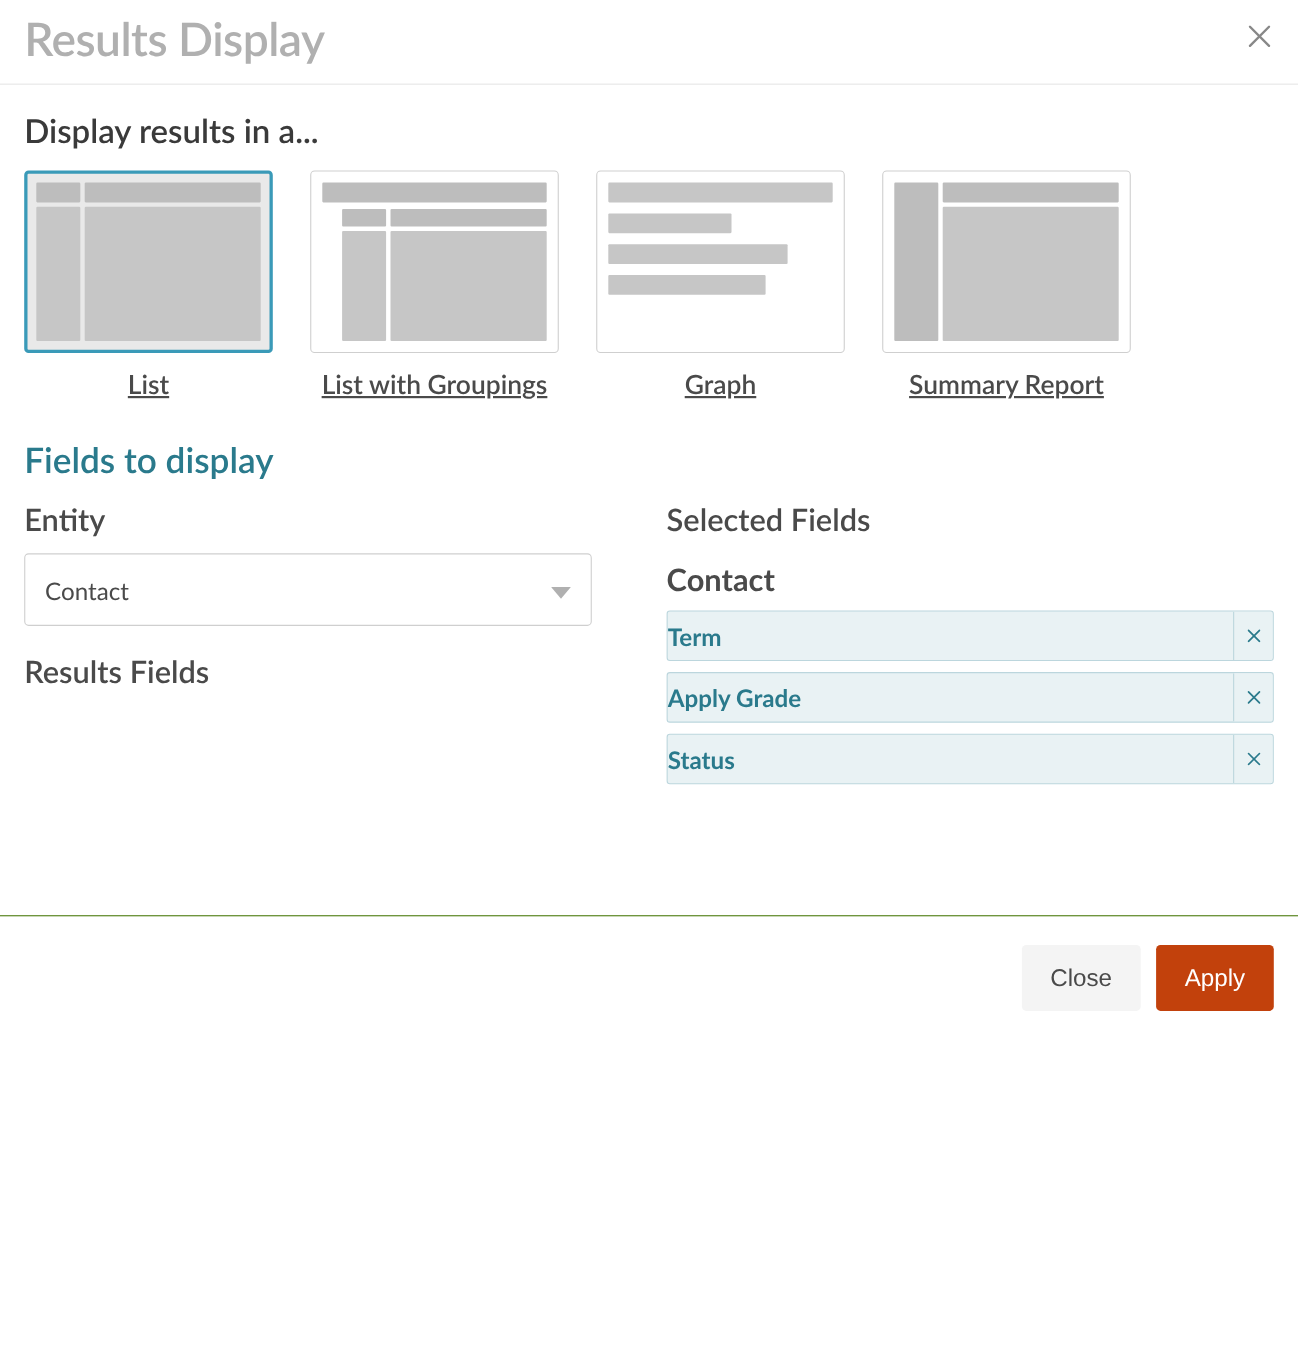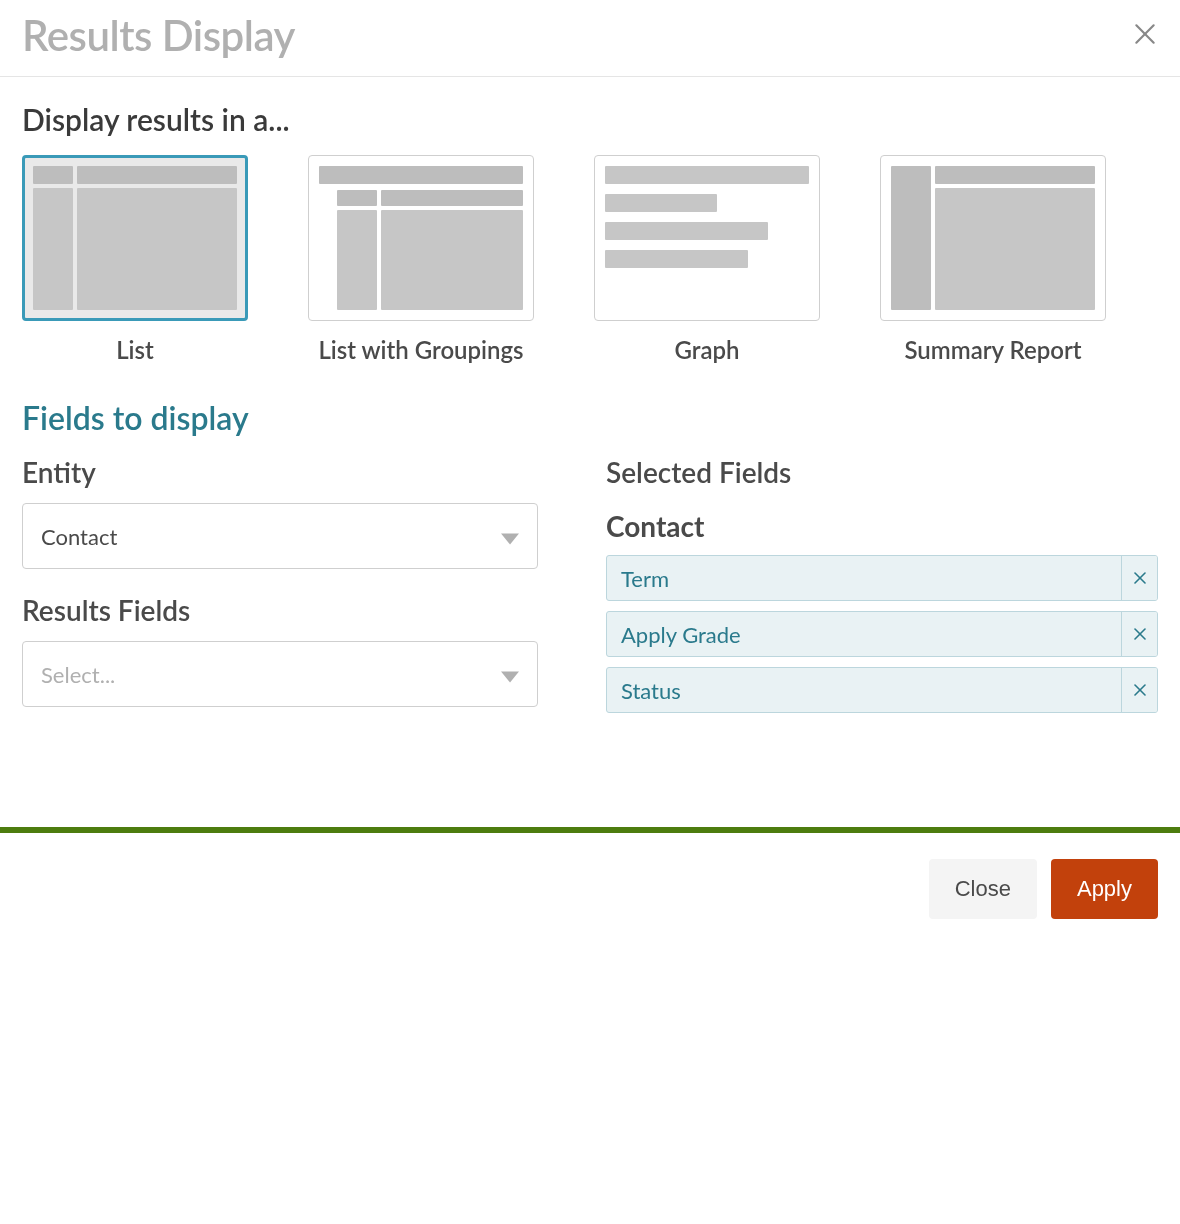--- a/index.html
+++ b/index.html
@@ -6,38 +6,38 @@
   html, body { width: 1180px; height: 1224px; font-family: "Lato", "Helvetica Neue", Arial, sans-serif; background: #fff; color: #4a4a4a; }
   .modal { width: 1180px; height: 945px; display: flex; flex-direction: column; }
   .header { display: flex; justify-content: space-between; align-items: center; padding: 10px 22px 16px 22px; border-bottom: 1px solid #e5e5e5; }
   .header h1 { font-size: 42px; font-weight: 600; color: #b0b0b0; letter-spacing: -0.5px; }
   .close-x { cursor: pointer; color: #888; }
   .close-x svg { width: 26px; height: 26px; stroke: #888; }
   .body { flex: 1; padding: 24px 22px 0 22px; overflow: auto; }
   .section-heading { font-size: 30px; font-weight: 600; color: #3a3a3a; margin-bottom: 18px; }
   .teal-heading { font-size: 32px; font-weight: 600; color: #2a7a8c; margin-top: 34px; margin-bottom: 18px; }
   .sub-heading { font-size: 28px; font-weight: 600; color: #4a4a4a; margin-bottom: 14px; }
-  .options-row { display: flex; gap: 60px; margin-bottom: 8px; }
+  .options-row { display: flex; gap: 34px; margin-bottom: 8px; text-decoration: underline; }
   .opt { width: 226px; display: flex; flex-direction: column; align-items: center; cursor: pointer; }
   .opt .thumb { width: 226px; height: 166px; border: 1px solid #cfcfcf; border-radius: 4px; background: #fff; padding: 10px; display: flex; flex-direction: column; }
   .opt.selected .thumb { border: 3px solid #3a9ab8; background: #e9e9e9; padding: 8px; }
   .opt .label { margin-top: 14px; font-size: 24px; font-weight: 600; color: #4a4a4a; text-align: center; }
   .bar { background: #c6c6c6; border-radius: 1px; }
   .barD { background: #bdbdbd; }
   .columns { display: flex; gap: 32px; margin-top: 6px; }
   .col { flex: 1; min-width: 0; }
   .select-box { width: 516px; height: 66px; border: 1px solid #cfcfcf; border-radius: 4px; display: flex; align-items: center; justify-content: space-between; padding: 0 18px; cursor: pointer; font-size: 22px; color: #4a4a4a; background: #fff; }
   .select-box.placeholder { color: #b0b0b0; }
   .caret svg { width: 18px; height: 12px; fill: #b0b0b0; }
   .field-group-heading { font-size: 28px; font-weight: 700; color: #4a4a4a; margin: 20px 0 12px 0; }
   .chip { display: flex; align-items: stretch; border: 1px solid #bcd6dd; background: #e9f2f4; border-radius: 3px; margin-bottom: 10px; height: 46px; overflow: hidden; }
-  .chip .chip-label { flex: 1; padding: 0 14px; display: flex; align-items: center; font-size: 22px; color: #2a7a8c; font-weight: 400; }
+  .chip .chip-label { flex: 1; padding: 0 0; display: flex; align-items: center; font-size: 22px; color: #2a7a8c; font-weight: 700; }
   .chip .chip-remove { width: 36px; border-left: 1px solid #bcd6dd; display: flex; align-items: center; justify-content: center; cursor: pointer; color: #2a7a8c; background: #e9f2f4; }
   .chip .chip-remove svg { width: 12px; height: 12px; stroke: #2a7a8c; }
-  .footer { border-top: 6px solid #4d7c0f; padding: 26px 22px; display: flex; justify-content: flex-end; gap: 14px; }
+  .footer { border-top: 1px solid #4d7c0f; padding: 26px 22px; display: flex; justify-content: flex-end; gap: 14px; }
   .btn { height: 60px; padding: 0 26px; border-radius: 4px; font-size: 22px; font-weight: 500; cursor: pointer; border: none; display: flex; align-items: center; }
   .btn-secondary { background: #f4f4f4; color: #4a4a4a; }
   .btn-primary { background: #c2410c; color: #fff; }
   .spacer { height: 24px; }
 </style>
 </head>
 <body>
 
 <div class="modal">
 
@@ -122,26 +122,20 @@
         <div class="select-box">
           <span>Contact</span>
           <span class="caret"><svg viewBox="0 0 20 12">
                 <polygon points="0,0 20,0 10,12"></polygon>
               </svg></span>
         </div>
 
         <div class="spacer"></div>
 
         <div class="sub-heading">Results Fields</div>
-        <div class="select-box placeholder">
-          <span>Select...</span>
-          <span class="caret"><svg viewBox="0 0 20 12">
-                <polygon points="0,0 20,0 10,12"></polygon>
-              </svg></span>
-        </div>
       </div>
 
       <div class="col">
         <div class="sub-heading">Selected Fields</div>
         <div class="field-group-heading">Contact</div>
 
         <div class="chip">
           <div class="chip-label">Term</div>
           <div class="chip-remove">
             <svg viewBox="0 0 12 12" fill="none" stroke-width="1.6" stroke-linecap="round">

